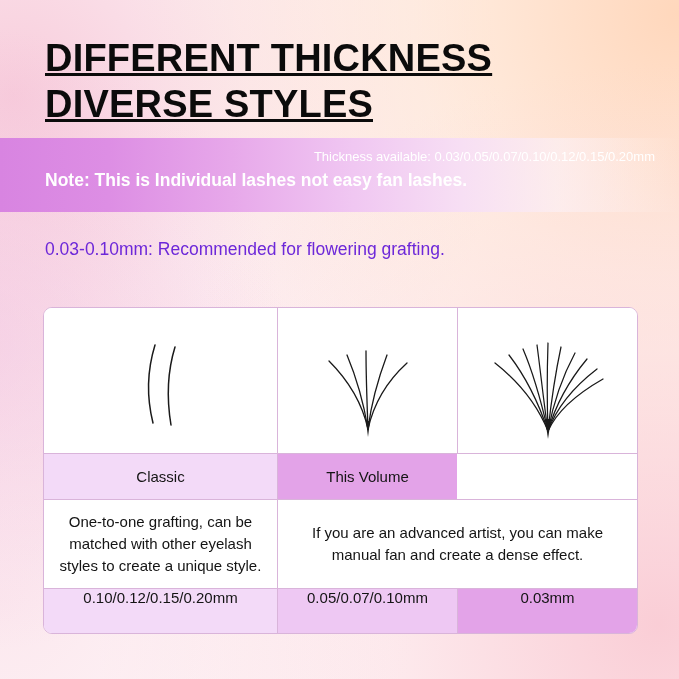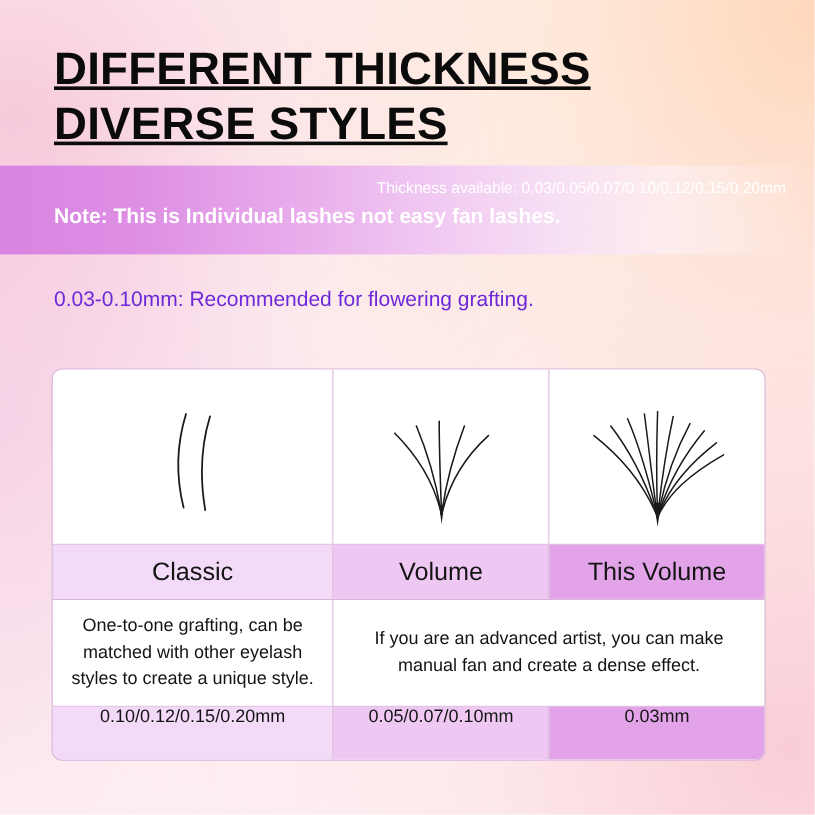--- a/index.html
+++ b/index.html
@@ -175,21 +175,21 @@
   .art-wrap svg {
     display: block;
   }
 
   
   .row-label .tcell {
     height: 45px;
     display: flex;
     align-items: center;
     justify-content: center;
-    font-size: 21px;
+    font-size: 15px;
     color: #141414;
   }
   .tint-1 { background: #f3daf8; }
   .tint-2 { background: #eec8f3; }
   .tint-3 { background: #e3a3e8; }
 
   
   .row-desc .tcell {
     height: 88px;
     display: flex;
@@ -285,23 +285,20 @@
             </g>
           </svg>
         </div>
       </div>
     </div>
 
     <div class="trow row-label hline">
       <div class="tcell col1 vline tint-1">
         <span>Classic</span>
       </div>
-      <div class="tcell col2 vline tint-2">
-        <span>Volume</span>
-      </div>
       <div class="tcell col3 tint-3">
         <span>This Volume</span>
       </div>
     </div>
 
     <div class="trow row-desc hline">
       <div class="tcell col1 vline">
         <span>One-to-one grafting, can be matched with other eyelash styles to create a unique style.</span>
       </div>
       <div class="tcell col23">

